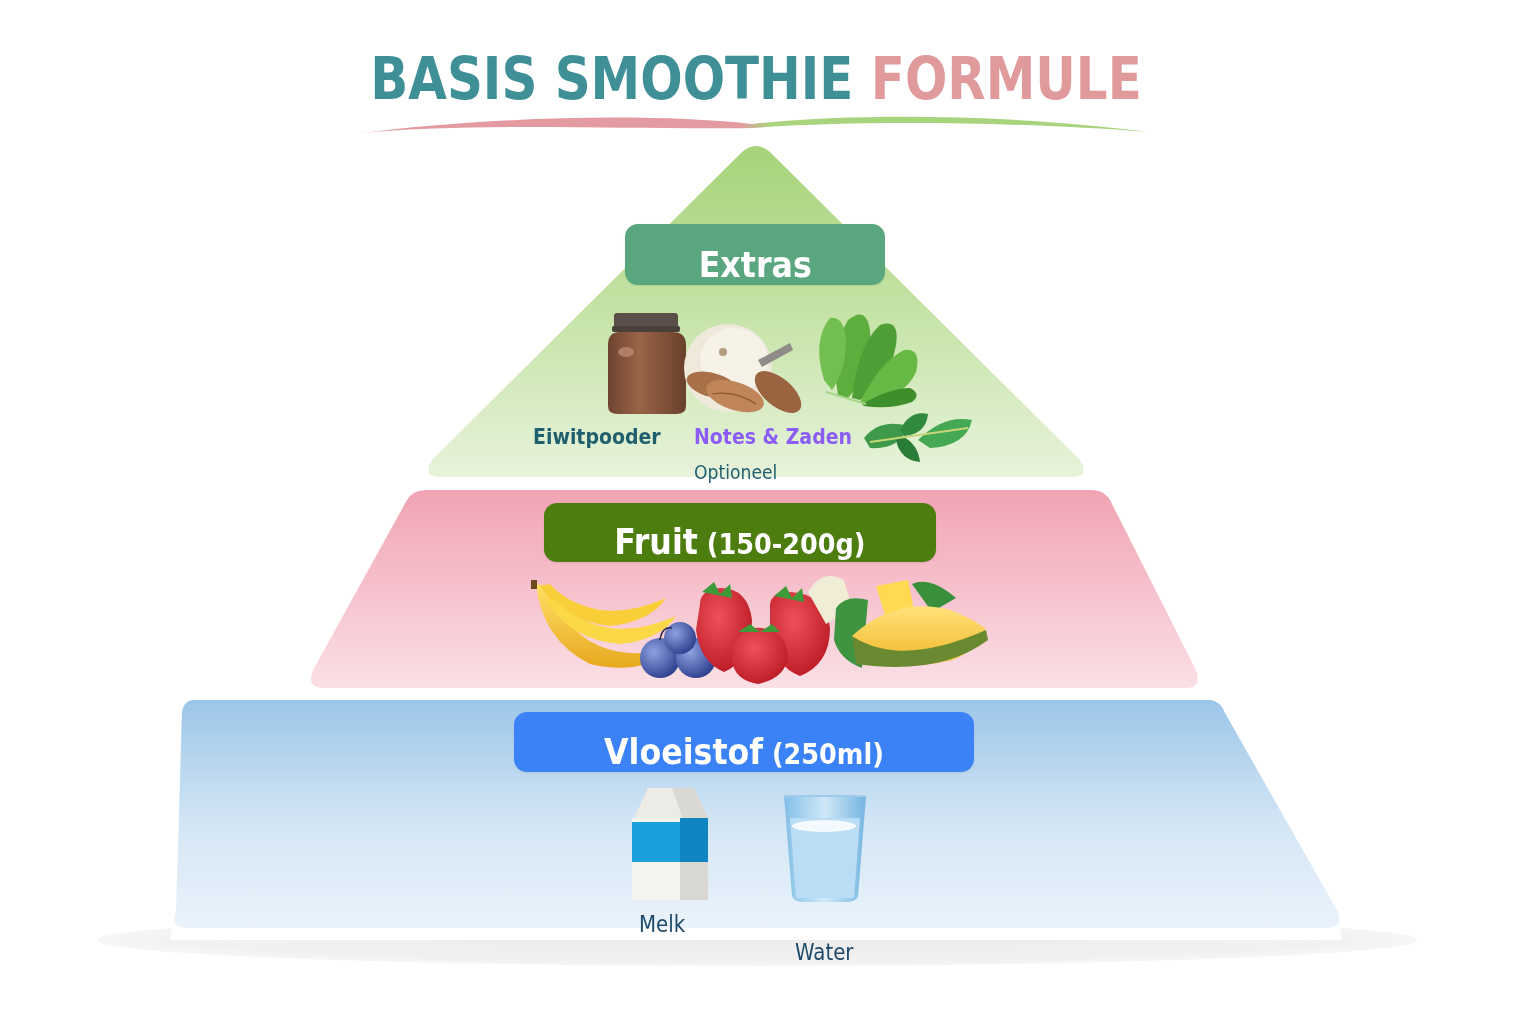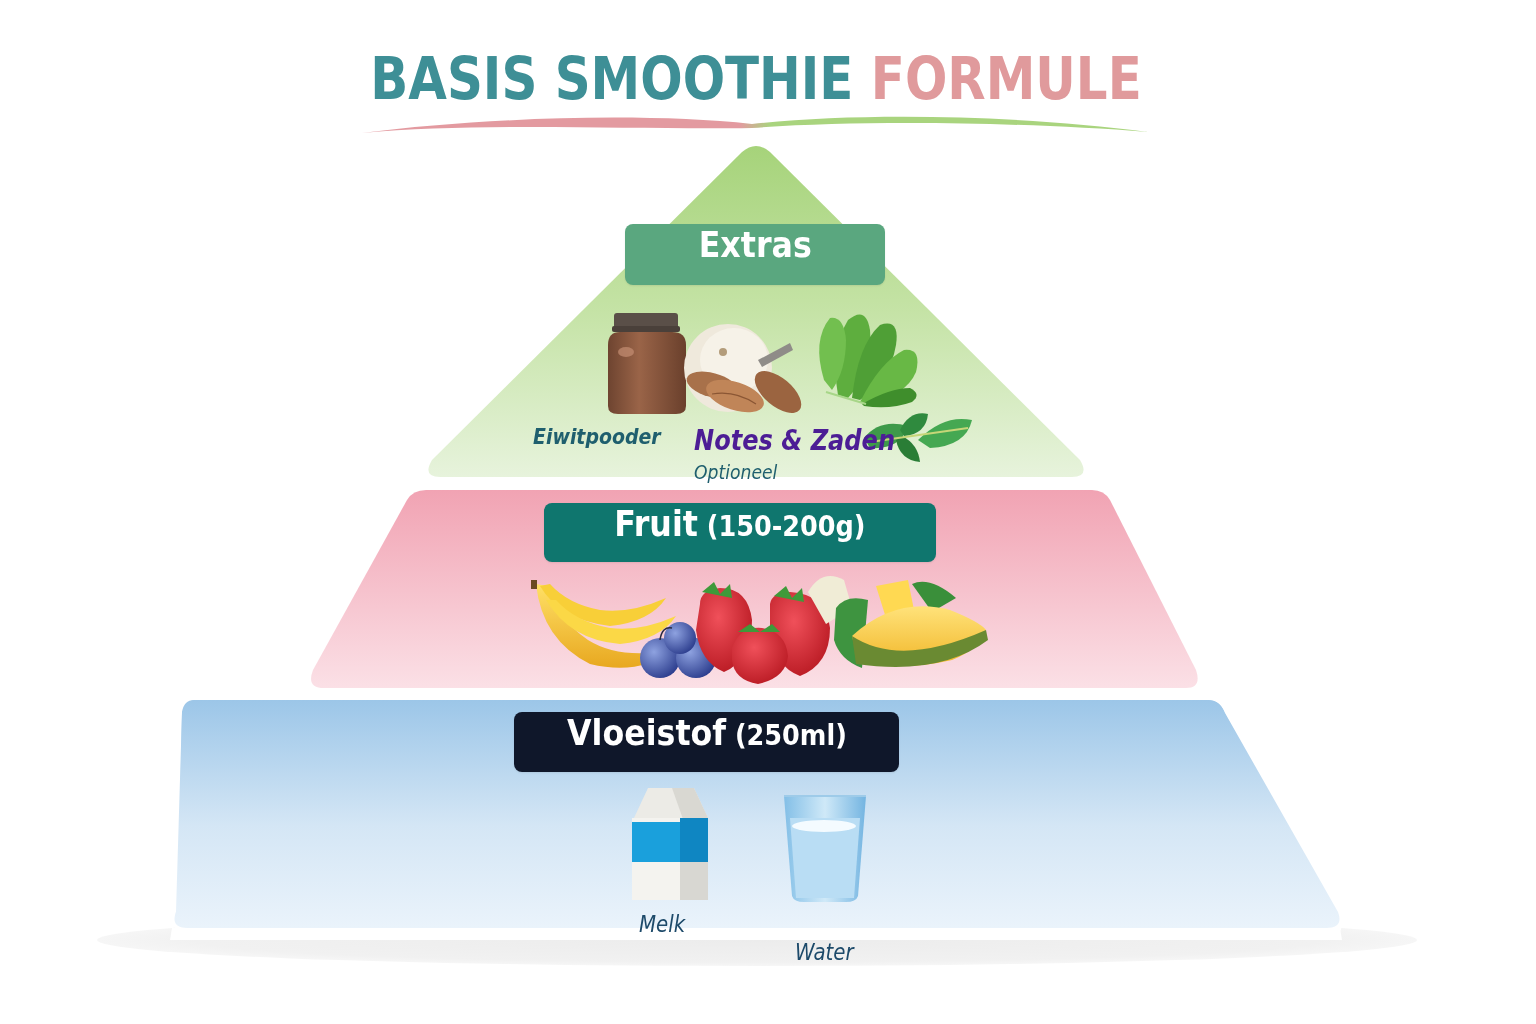--- a/index.html
+++ b/index.html
@@ -34,47 +34,46 @@
     svg.stage {
       position: absolute;
       left: 0;
       top: 0;
       width: 1536px;
       height: 1024px;
     }
 
     .label-box {
       position: absolute;
-      border-radius: 8px;
+      border-radius: 13px;
       color: #ffffff;
       display: flex;
-      align-items: flex-start;
+      align-items: flex-end;
       justify-content: center;
       font-family: "DejaVu Sans", sans-serif;
       font-weight: bold;
       white-space: nowrap;
       box-shadow: 0 1px 2px rgba(0,0,0,0.08);
     }
     .label-box .main { font-size: 36px; }
     .label-box .sub { font-size: 29px; font-weight: bold; margin-left: 10px; }
     .label-inner { display: inline-block; transform: scaleX(0.88); }
 
     .extras-box { left: 625px; top: 224px; width: 260px; height: 61px; background: #5aa77f; }
-    .fruit-box { left: 544px; top: 503px; width: 392px; height: 59px; background: #0f766e; }
-    .liquid-box { left: 514px; top: 712px; width: 385px; height: 60px; background: #0f172a; }
+    .fruit-box { left: 544px; top: 503px; width: 392px; height: 59px; background: #4d7c0f; }
+    .liquid-box { left: 514px; top: 712px; width: 460px; height: 60px; background: #3b82f6; }
 
     .caption {
       position: absolute;
       font-family: "DejaVu Sans", sans-serif;
       white-space: nowrap;
-      font-style: italic;
     }
     .caption .inner { display: inline-block; transform: scaleX(0.86); transform-origin: 0 0; }
     .cap-eiwit { left: 533px; top: 424px; font-size: 22px; font-weight: bold; color: #1f5f6e; }
-    .cap-notes { left: 694px; top: 424px; font-size: 28px; font-weight: bold; color: #4c1d95; }
+    .cap-notes { left: 694px; top: 424px; font-size: 22px; font-weight: bold; color: #8b5cf6; }
     .cap-opt { left: 694px; top: 460px; font-size: 20px; color: #1f5f6e; }
     .cap-melk { left: 639px; top: 911px; font-size: 23px; color: #1d4a6a; }
     .cap-water { left: 795px; top: 911px; font-size: 23px; color: #1d4a6a; margin-top: 28px; }
   </style>
 </head>
 <body>
 
 <div class="title">
   <span class="part1">BASIS SMOOTHIE</span>
   <span class="part2">FORMULE</span>

